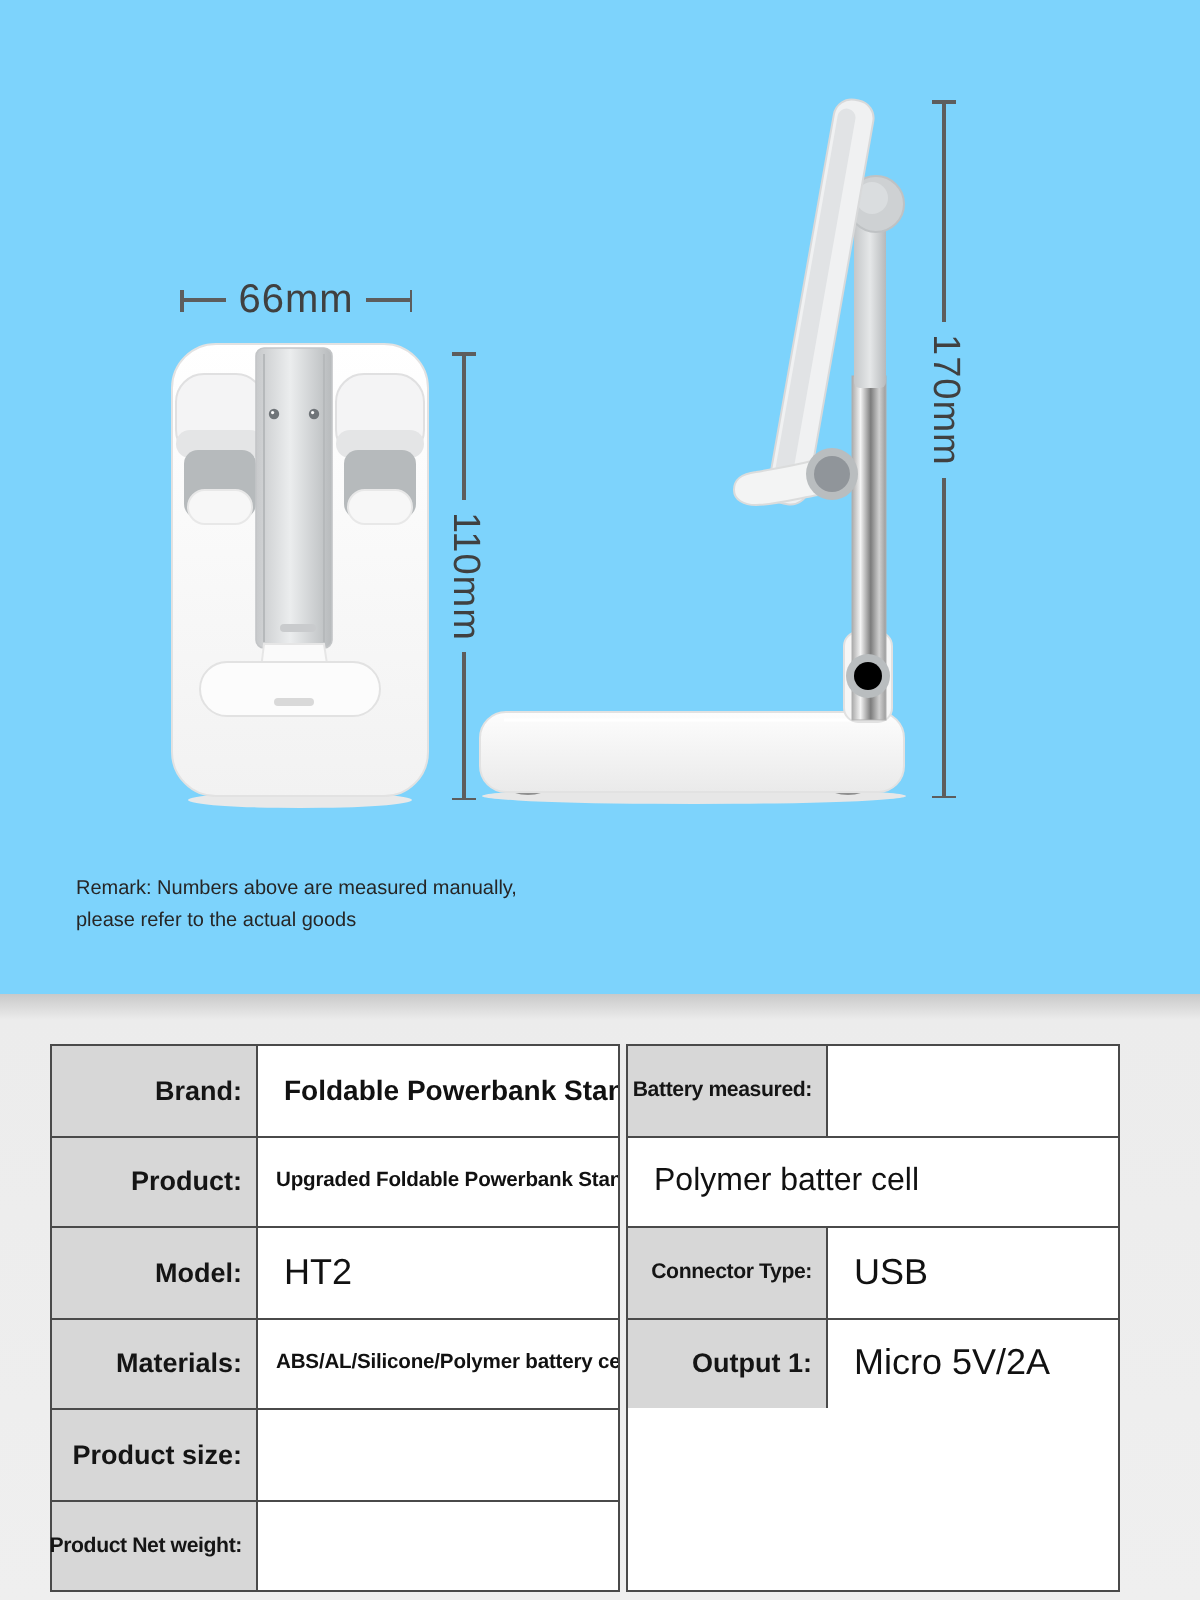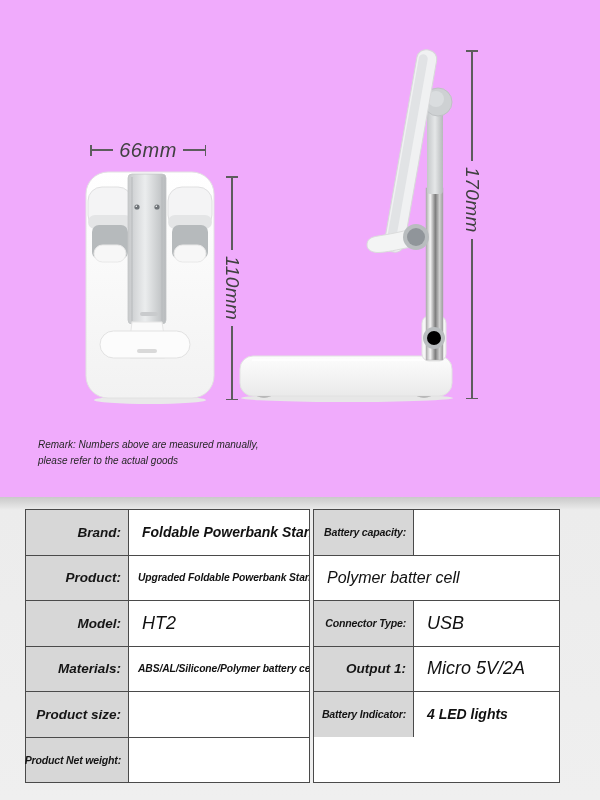--- a/index.html
+++ b/index.html
@@ -1,18 +1,18 @@
 <!DOCTYPE html>
 <html><head>
 <meta charset="utf-8">
 <style>
   html,body{margin:0;padding:0;background:#fff;}
   .canvas{
-    position:relative;width:600px;height:800px;background:#f0abfc;
-    font-family:"Liberation Sans",sans-serif;overflow:hidden;font-style:italic;
+    position:relative;width:600px;height:800px;background:#7dd3fc;
+    font-family:"Liberation Sans",sans-serif;overflow:hidden;
   }
   
   .illus{position:absolute;}
   .dim-h{
     position:absolute;display:flex;align-items:center;color:#404040;
   }
   .dim-h .tick{width:1.5px;height:11px;background:#5d5d5d;}
   .dim-h .line{flex:1;height:1.4px;background:#5d5d5d;}
   .dim-h .dim-text{padding:0 6px;font-size:20px;font-weight:500;letter-spacing:.5px;white-space:nowrap;}
   .dim-v{
@@ -28,21 +28,21 @@
   }
   .remark{
     position:absolute;left:38px;top:437px;width:380px;
     font-size:10px;line-height:1.62;color:#262626;white-space:pre-line;
   }
   
   .spec-section{
     position:absolute;left:0;top:497px;width:600px;height:303px;
     background:linear-gradient(180deg,#c9c9c9 0px,#ececec 13px,#efefef 100%);
   }
-  .tables{position:absolute;left:25px;top:12px;display:flex;gap:3px;}
+  .tables{position:absolute;left:25px;top:25px;display:flex;gap:3px;}
   .spec-table{
     background:#ffffff;border:1.4px solid #4a4a4a;
   }
   .spec-table .row{display:flex;height:44.5px;border-top:1.4px solid #4a4a4a;}
   .spec-table .row:first-child{border-top:none;}
   .spec-table .lbl{
     background:#d7d7d7;border-right:1.4px solid #4a4a4a;
     display:flex;align-items:center;justify-content:flex-end;
     padding-right:7px;box-sizing:border-box;
     font-weight:700;font-size:13.5px;color:#151515;white-space:nowrap;
@@ -197,34 +197,30 @@
         <div class="row">
           <div class="lbl">Product size:</div>
         </div>
         <div class="row">
           <div class="lbl sm">Product Net weight:</div>
         </div>
       </div>
 
       <div class="spec-table t-right">
         <div class="row">
-          <div class="lbl sm">Battery capacity:</div>
+          <div class="lbl sm">Battery measured:</div>
         </div>
         <div class="row">
           <div class="val md">Polymer batter cell</div>
         </div>
         <div class="row">
           <div class="lbl sm">Connector Type:</div>
           <div class="val lg">USB</div>
         </div>
         <div class="row">
           <div class="lbl">Output 1:</div>
           <div class="val lg">Micro 5V/2A</div>
         </div>
-        <div class="row">
-          <div class="lbl sm">Battery Indicator:</div>
-          <div class="val md2">4 LED lights</div>
-        </div>
       </div>
 
     </div>
   </div>
 </div>
 
 </body></html>

